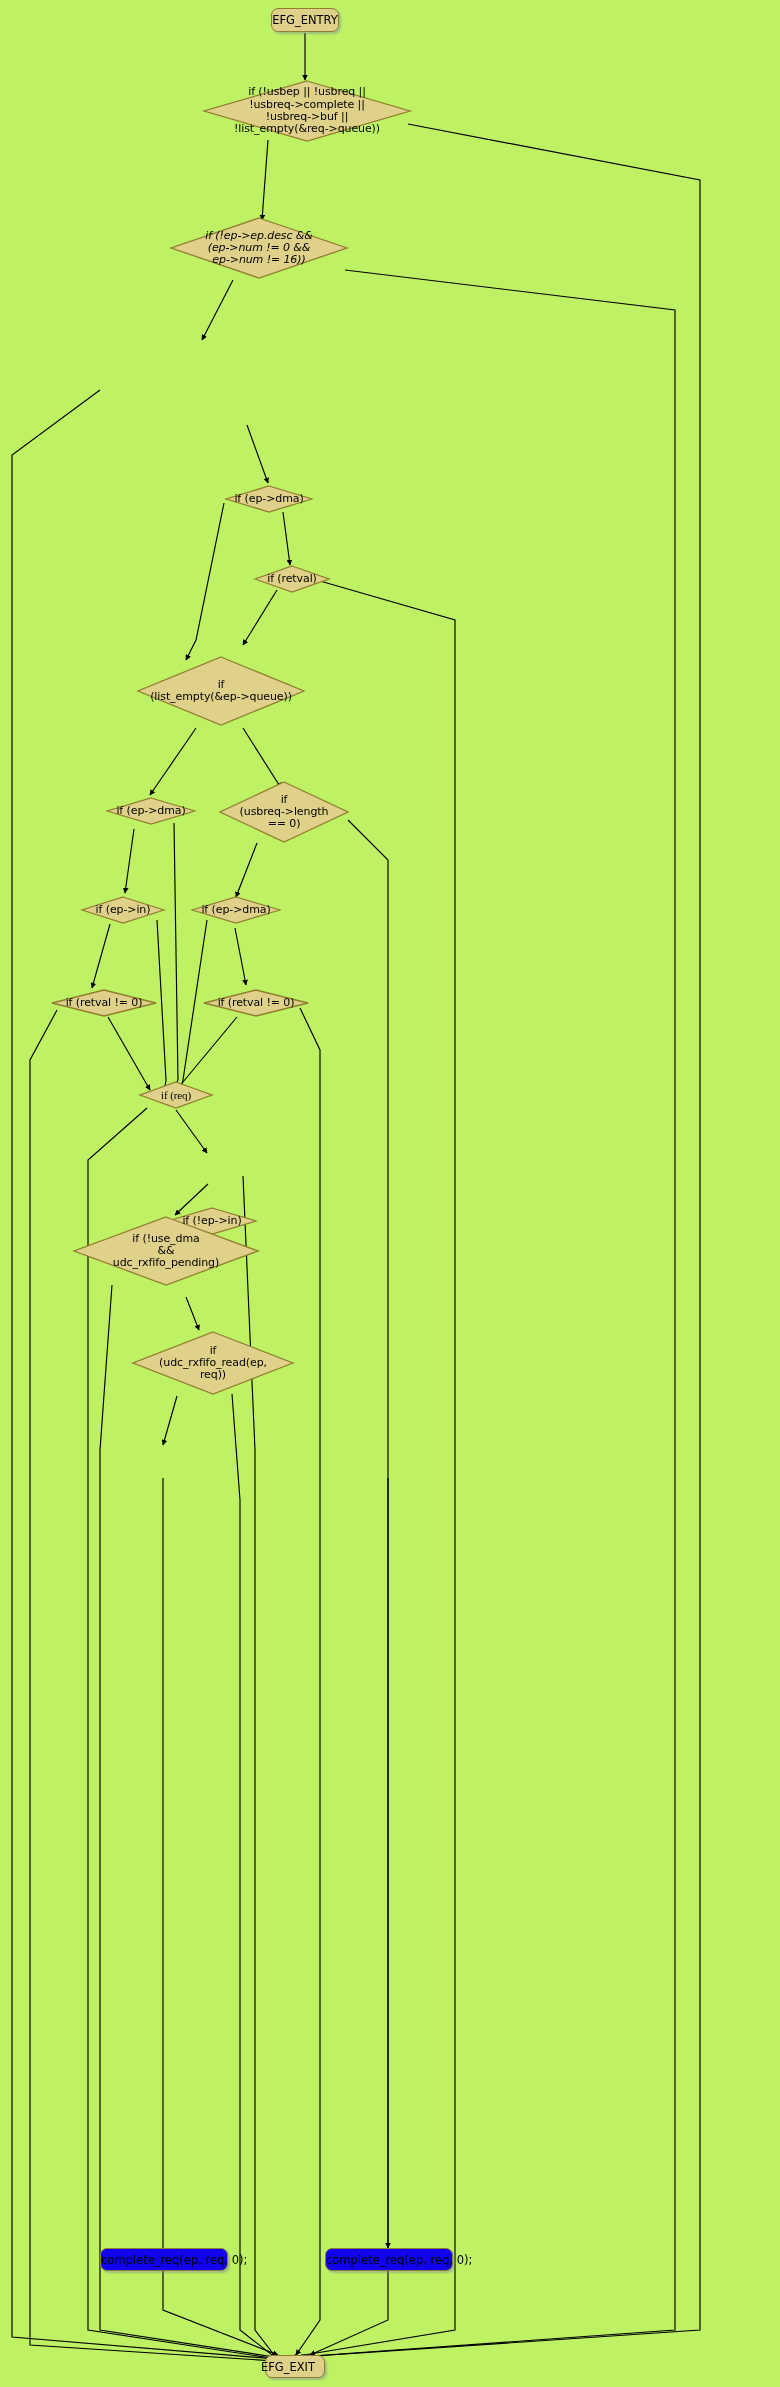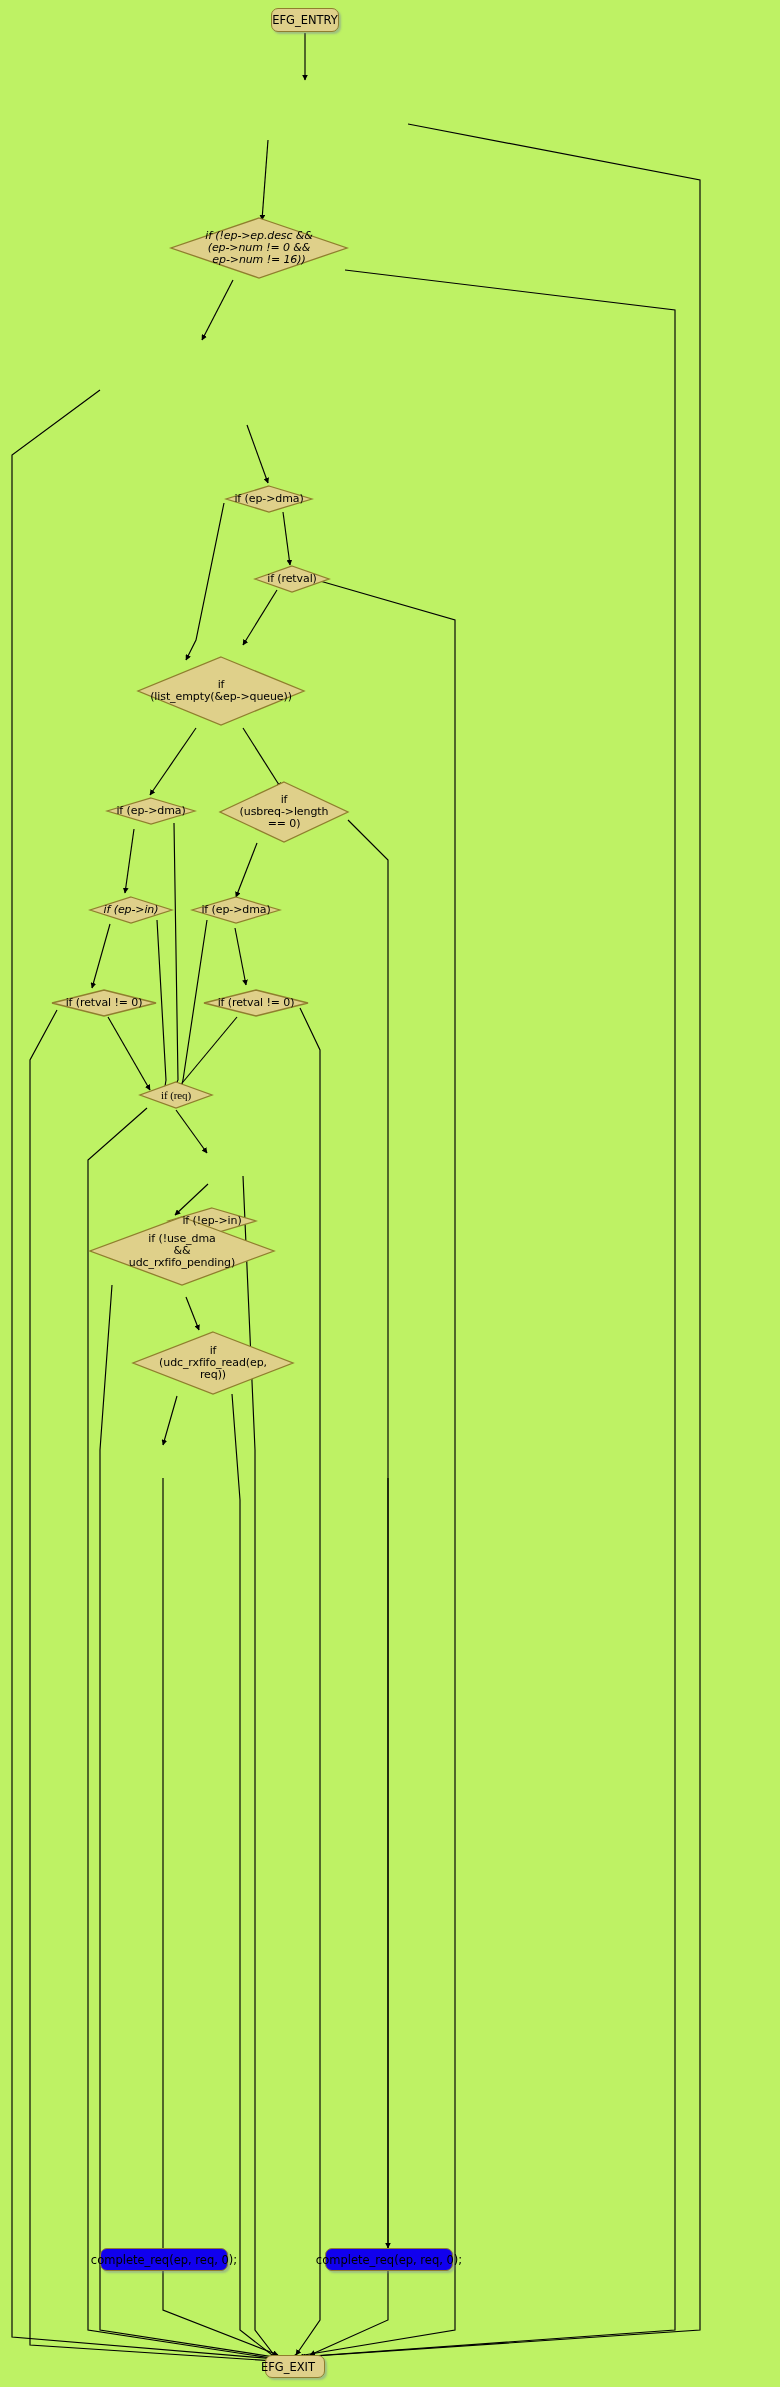--- a/index.html
+++ b/index.html
@@ -63,29 +63,28 @@
     color: #000000;
     font-size: 11.5px;
     box-shadow: 2px 2px 2px rgba(120,130,160,0.45);
     white-space: nowrap;
     padding: 0 9px;
   }
   
   .stmt {
     display: flex;
     align-items: center;
-    justify-content: center;
     border: 1.4px solid #8f7e2e;
     border-radius: 7px;
     background: #1100ee;
     color: #000000;
     font-size: 11.5px;
     box-shadow: 2px 2px 2px rgba(120,130,160,0.45);
     white-space: nowrap;
-    padding: 0 22px;
+    padding: 0 0;
   }
 </style>
 </head>
 <body>
 
 <div id="canvas">
 
   <svg class="edges" viewBox="0 0 780 2387" xmlns="http://www.w3.org/2000/svg">
     <defs>
       <marker id="arrow" viewBox="0 0 10 10" refX="9" refY="5" markerWidth="5" markerHeight="5" orient="auto-start-reverse">
@@ -163,20 +162,29 @@
       <path d="M 163 1478 L 163 2310 L 278 2355"></path>
 
       <path d="M 388 1478 L 388 2320 L 310 2355"></path>
     </g>
   </svg>
 
   <div class="node term" style="left:271px; top:8px; width:68px; height:24px;">
     <span>EFG_ENTRY</span>
   </div>
 
+  <div class="node diamond" style="left:201px; top:78px; width:212px; height:66px;">
+    <svg class="dshape" viewBox="0 0 212 66" preserveAspectRatio="none">
+      <polygon points="106,3 209,33 106,63 3,33" fill="#dfd08a" stroke="#8f7e2e" stroke-width="1.3"></polygon>
+    </svg>
+    <div class="dlabel">if (!usbep || !usbreq ||
+!usbreq-&gt;complete ||
+!usbreq-&gt;buf ||
+!list_empty(&amp;req-&gt;queue))</div>
+  </div>
 
   <div class="node diamond" style="left:168px; top:215px; width:182px; height:66px;font-style:italic;">
     <svg class="dshape" viewBox="0 0 182 66" preserveAspectRatio="none">
       <polygon points="91,3 179,33 91,63 3,33" fill="#dfd08a" stroke="#8f7e2e" stroke-width="1.3"></polygon>
     </svg>
     <div class="dlabel">if (!ep-&gt;ep.desc &amp;&amp;
 (ep-&gt;num != 0 &amp;&amp;
 ep-&gt;num != 16))</div>
   </div>
 
@@ -212,21 +220,21 @@
 
   <div class="node diamond" style="left:218px; top:780px; width:132px; height:64px;">
     <svg class="dshape" viewBox="0 0 132 64" preserveAspectRatio="none">
       <polygon points="66,2 130,32 66,62 2,32" fill="#dfd08a" stroke="#8f7e2e" stroke-width="1.3"></polygon>
     </svg>
     <div class="dlabel">if
 (usbreq-&gt;length
 == 0)</div>
   </div>
 
-  <div class="node diamond" style="left:88px; top:895px; width:86px; height:30px;font-style:italic;">
+  <div class="node diamond" style="left:80px; top:895px; width:86px; height:30px;">
     <svg class="dshape" viewBox="0 0 86 30" preserveAspectRatio="none">
       <polygon points="43,2 84,15 43,28 2,15" fill="#dfd08a" stroke="#8f7e2e" stroke-width="1.3"></polygon>
     </svg>
     <div class="dlabel">if (ep-&gt;in)</div>
   </div>
 
   <div class="node diamond" style="left:190px; top:895px; width:92px; height:30px;">
     <svg class="dshape" viewBox="0 0 92 30" preserveAspectRatio="none">
       <polygon points="46,2 90,15 46,28 2,15" fill="#dfd08a" stroke="#8f7e2e" stroke-width="1.3"></polygon>
     </svg>
@@ -254,21 +262,21 @@
     <div class="dlabel">if (req)</div>
   </div>
 
   <div class="node diamond" style="left:166px; top:1206px; width:92px; height:30px;">
     <svg class="dshape" viewBox="0 0 92 30" preserveAspectRatio="none">
       <polygon points="46,2 90,15 46,28 2,15" fill="#dfd08a" stroke="#8f7e2e" stroke-width="1.3"></polygon>
     </svg>
     <div class="dlabel">if (!ep-&gt;in)</div>
   </div>
 
-  <div class="node diamond" style="left:88px; top:1215px; width:188px; height:72px;">
+  <div class="node diamond" style="left:72px; top:1215px; width:188px; height:72px;">
     <svg class="dshape" viewBox="0 0 188 72" preserveAspectRatio="none">
       <polygon points="94,2 186,36 94,70 2,36" fill="#dfd08a" stroke="#8f7e2e" stroke-width="1.3"></polygon>
     </svg>
     <div class="dlabel">if (!use_dma
 &amp;&amp;
 udc_rxfifo_pending)</div>
   </div>
 
   <div class="node diamond" style="left:131px; top:1330px; width:164px; height:66px;">
     <svg class="dshape" viewBox="0 0 164 66" preserveAspectRatio="none">

